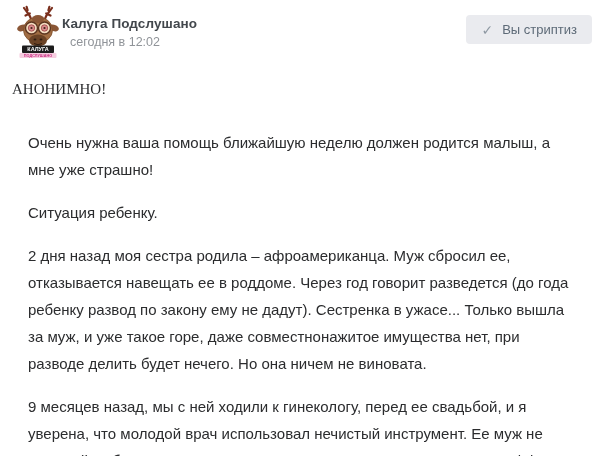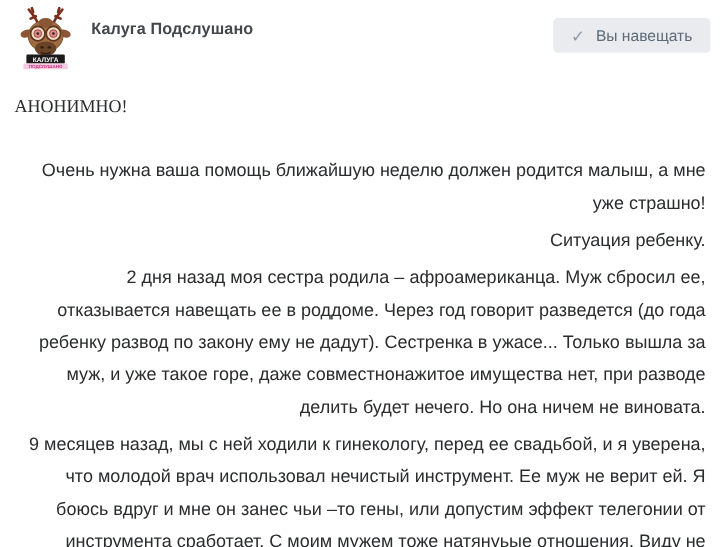--- a/index.html
+++ b/index.html
@@ -22,21 +22,21 @@
   .avatar {
     position: absolute;
     left: 15px;
     top: 4px;
     width: 46px;
     height: 54px;
     cursor: pointer;
   }
   .group-name {
     position: absolute;
-    left: 76px;
+    left: 62px;
     top: 16px;
     font-size: 13.5px;
     font-weight: bold;
     color: #42474c;
     cursor: pointer;
     letter-spacing: 0.1px;
   }
   .post-time {
     position: absolute;
     left: 70px;
@@ -74,22 +74,21 @@
     width: 580px;
     font-size: 15px;
     line-height: 27px;
     color: #2b2c2e;
   }
   .anon-line {
     margin-bottom: 26px;
     font-family: Liberation Serif, serif;
   }
   .para {
-    margin: 4px;
-    text-align: right;
+    margin: 16px;
   }
 </style>
 </head>
 <body>
 
 <div class="post-header">
 
   <div class="avatar">
     <svg viewBox="0 0 46 54" width="46" height="54">
 
@@ -121,24 +120,25 @@
       <path d="M19 39.5 Q23 42 27 39.5" stroke="#2f1c10" stroke-width="1" fill="none"></path>
 
       <rect x="7" y="41.5" width="32" height="7.5" rx="1" fill="#1b1b1b"></rect>
       <text x="23" y="47.4" font-size="5.5" font-weight="bold" fill="#ffffff" text-anchor="middle" font-family="Liberation Sans, sans-serif">КАЛУГА</text>
       <rect x="4.5" y="49" width="37" height="5" rx="1" fill="#f6cde0"></rect>
       <text x="23" y="53" font-size="3.8" font-weight="bold" fill="#c92b80" text-anchor="middle" font-family="Liberation Sans, sans-serif">ПОДСЛУШАНО</text>
     </svg>
   </div>
 
   <div class="group-name">Калуга Подслушано</div>
+  <div class="post-time">сегодня в 12:02</div>
 
   <button class="subscribed-btn">
     <span class="check-icon">✓</span>
-    <span>Вы навещать</span>
+    <span>Вы стриптиз</span>
   </button>
 
 </div>
 
 <div class="post-body">
   <div class="anon-line">АНОНИМНО!</div>
   <div class="para">Очень нужна ваша помощь ближайшую неделю должен родится малыш, а мне уже страшно!</div>
   <div class="para">Ситуация ребенку.</div>
   <div class="para">2 дня назад моя сестра родила – афроамериканца. Муж сбросил ее, отказывается навещать ее в роддоме. Через год говорит разведется (до года ребенку развод по закону ему не дадут). Сестренка в ужасе... Только вышла за муж, и уже такое горе, даже совместнонажитое имущества нет, при разводе делить будет нечего. Но она ничем не виновата.</div>
   <div class="para">9 месяцев назад, мы с ней ходили к гинекологу, перед ее свадьбой, и я уверена, что молодой врач использовал нечистый инструмент. Ее муж не верит ей. Я боюсь вдруг и мне он занес чьи –то гены, или допустим эффект телегонии от инструмента сработает. С моим мужем тоже натянуьые отношения. Виду не подает, но я же вижу, что-то не то. Вчера с ухмылкой сказал: «Надеюсь, после вашего девичника перед ее свадьбой, в стриптиз клубе, меня подобное счастье не ждет? » Мне очень страшно! Вдруг и я так же попала. Рассказала маме, мама говорит – НОРМАЛЬНЫЙ МУЖИК ПРОСТИТ! Что делать посоветуйте? ?</div>

